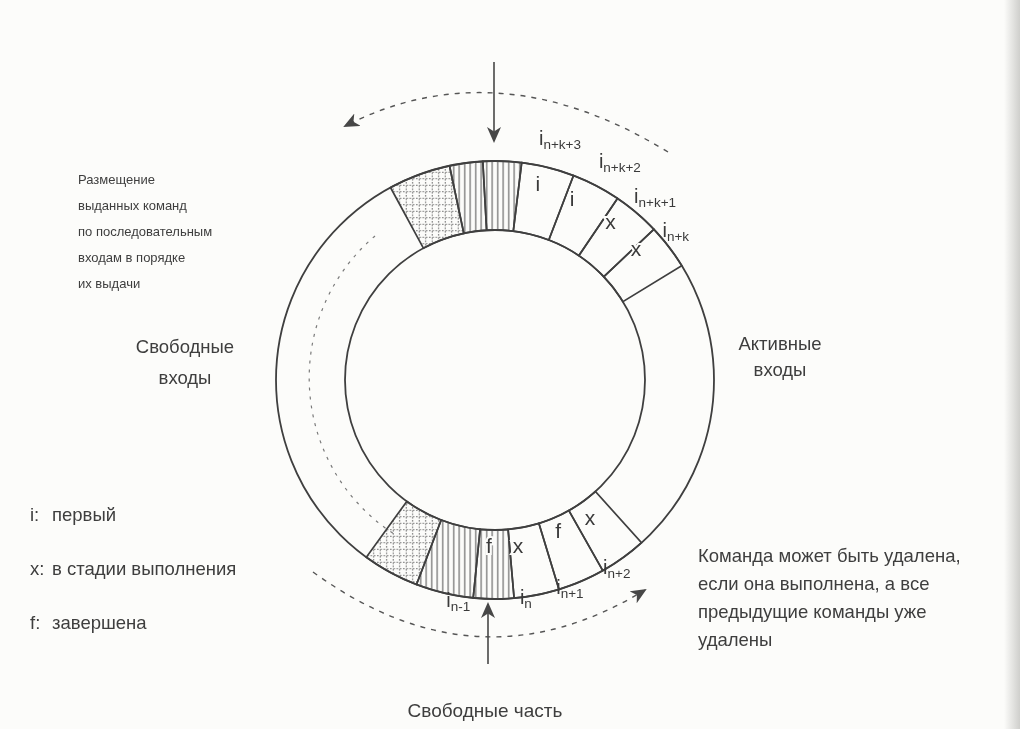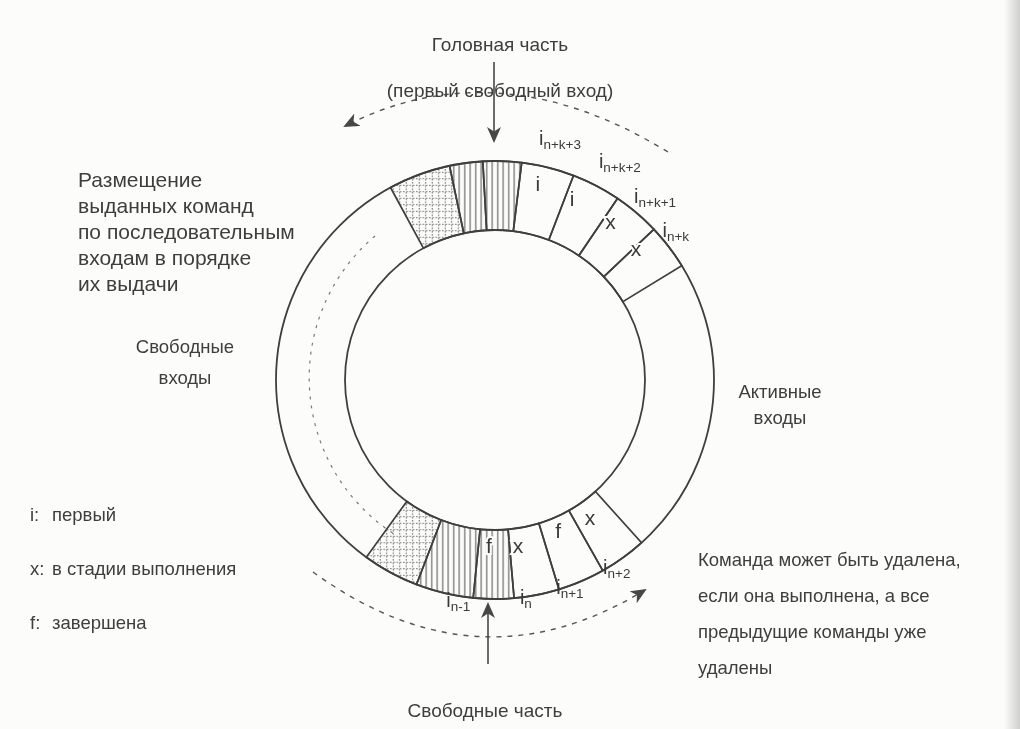--- a/index.html
+++ b/index.html
@@ -11,24 +11,24 @@
   }
   .edge-shadow{
     position:absolute;right:0;top:0;width:16px;height:729px;
     background:linear-gradient(to right, rgba(0,0,0,0), rgba(90,90,85,0.28));
     pointer-events:none;
   }
   .txt{position:absolute;white-space:pre-line;}
   .center{text-align:center;}
   #head-label{left:300px;top:10px;width:400px;font-size:19px;line-height:23px;}
   #tail-label{left:280px;top:676px;width:410px;font-size:19px;line-height:23px;}
-  #placement-note{left:78px;top:167px;width:250px;font-size:21px;line-height:26px;}
+  #placement-note{left:78px;top:167px;width:250px;font-size:13px;line-height:26px;}
   #free-label{left:110px;top:331px;width:150px;font-size:18.5px;line-height:31px;}
-  #active-label{left:704px;top:331px;width:152px;font-size:18.5px;line-height:26px;margin-top:48px;}
-  #removal-note{left:698px;top:542px;width:322px;font-size:18.5px;line-height:36px;}
+  #active-label{left:704px;top:331px;width:152px;font-size:18.5px;line-height:26px;}
+  #removal-note{left:698px;top:542px;width:322px;font-size:18.5px;line-height:28px;}
   #legend{left:8px;top:474px;width:300px;font-size:18.5px;line-height:27px;}
   .legend-row{display:flex;}
   .legend-row .k{width:22px;flex:0 0 22px;margin-left:22px;}
   svg{position:absolute;left:0;top:0;}
 </style>
 </head>
 <body>
 
 <div id="canvas">
 
@@ -87,24 +87,20 @@
         <text x="569.9" y="586.9" text-anchor="middle" dominant-baseline="central" fill="#3a3a3a" font-family="&quot;Liberation Sans&quot;, sans-serif"><tspan font-size="20">i</tspan><tspan font-size="13.5" dy="6">n+1</tspan></text>
         <text x="525.9" y="596.8" text-anchor="middle" dominant-baseline="central" fill="#3a3a3a" font-family="&quot;Liberation Sans&quot;, sans-serif"><tspan font-size="20">i</tspan><tspan font-size="13.5" dy="6">n</tspan></text>
         <text x="458.2" y="599.9" text-anchor="middle" dominant-baseline="central" fill="#3a3a3a" font-family="&quot;Liberation Sans&quot;, sans-serif"><tspan font-size="20">i</tspan><tspan font-size="13.5" dy="6">n-1</tspan></text>
       </g>
 
     <line x1="494" y1="62" x2="494" y2="141" stroke="#474747" stroke-width="1.6" marker-end="url(#ah)"></line>
 
     <line x1="488" y1="664" x2="488" y2="604" stroke="#474747" stroke-width="1.6" marker-end="url(#ah)"></line>
   </svg>
 
-  <div id="head-label" class="txt center">
-    <span>Головная часть</span><br>
-    <span>(первый свободный вход)</span>
-  </div>
 
   <div id="placement-note" class="txt">Размещение
 выданных команд
 по последовательным
 входам в порядке
 их выдачи</div>
 
   <div id="free-label" class="txt center">Свободные
 входы</div>
 

